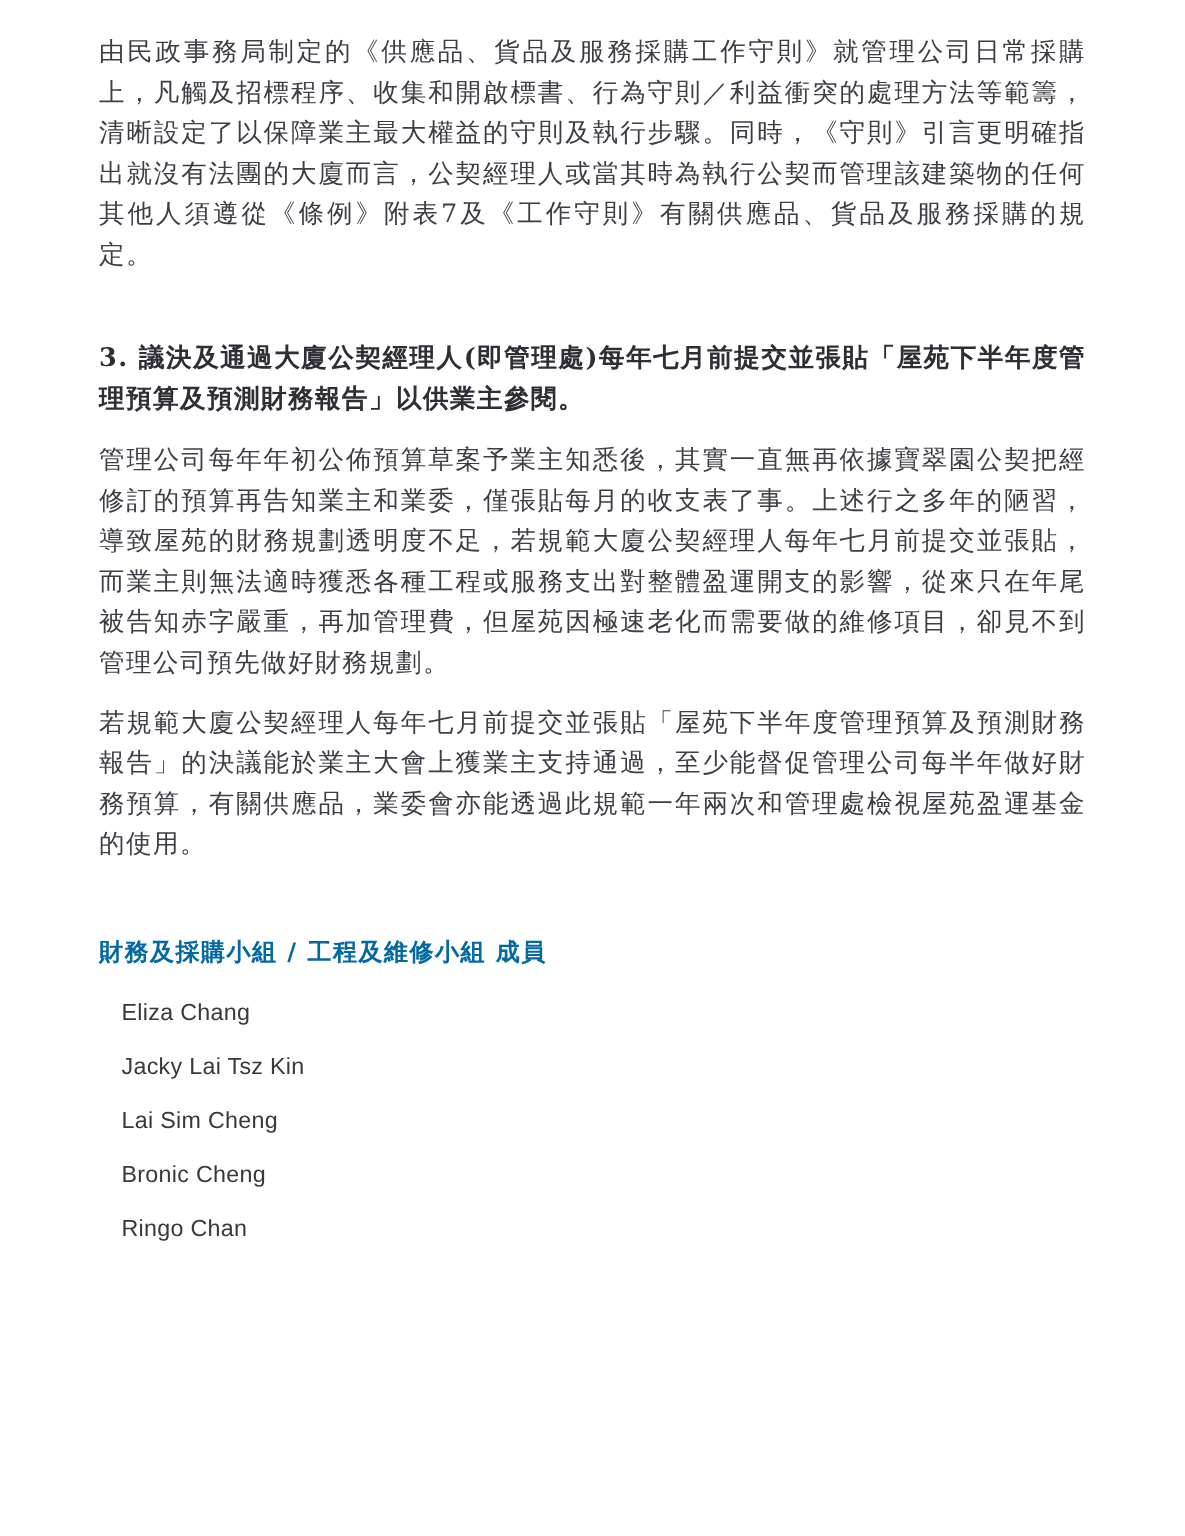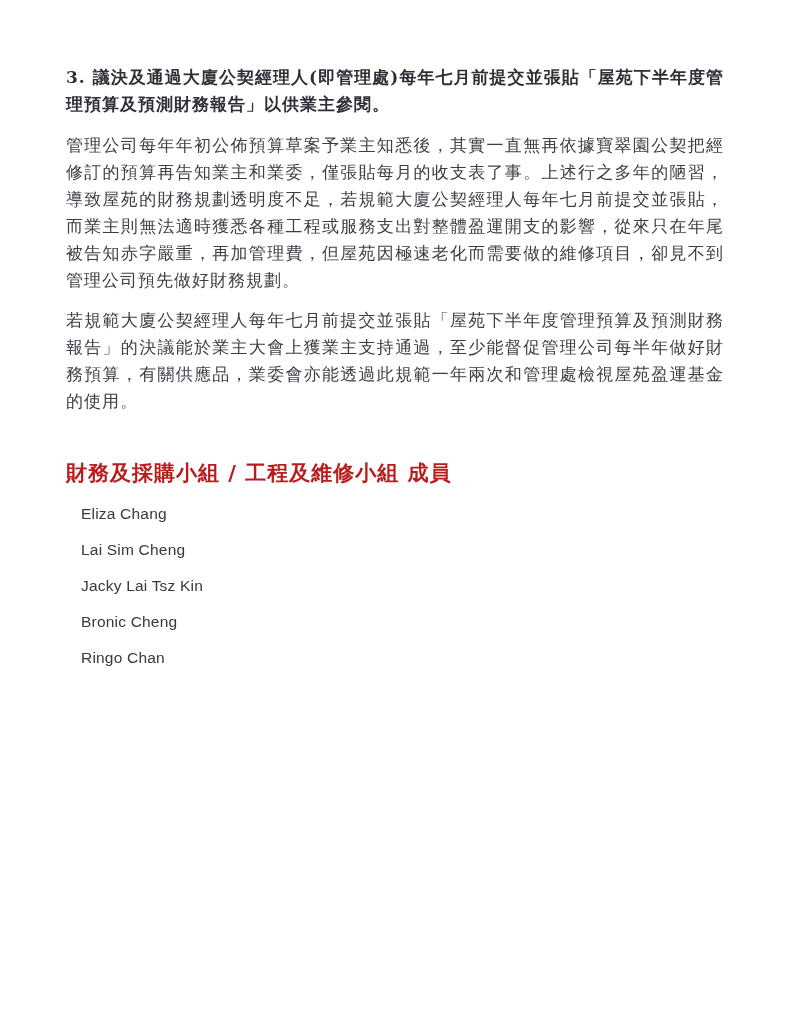--- a/index.html
+++ b/index.html
@@ -31,25 +31,25 @@
     margin: 42px 0 14px 0;
     font-size: 17px;
     line-height: 27px;
     letter-spacing: 1px;
     font-weight: 700;
     text-align: justify;
     color: #2e2e36;
   }
   .sig-heading {
     margin: 46px 0 18px 0;
-    font-size: 21px;
+    font-size: 16px;
     line-height: 24px;
     letter-spacing: 1px;
     font-weight: 700;
-    color: #b91c1c;
+    color: #0369a1;
   }
   .members {
     list-style: none;
     margin: 0;
     padding: 0;
     font-family: "Liberation Sans", "DejaVu Sans", sans-serif;
     font-size: 15.5px;
     line-height: 21px;
     letter-spacing: 0.2px;
     color: #38383d;
@@ -57,32 +57,33 @@
   .members li {
     margin: 15px;
     padding: 0;
   }
 </style>
 </head>
 <body>
 
 <div class="page">
 
+  <p class="para">由民政事務局制定的《供應品、貨品及服務採購工作守則》就管理公司日常採購上，凡觸及招標程序、收集和開啟標書、行為守則／利益衝突的處理方法等範籌，清晰設定了以保障業主最大權益的守則及執行步驟。同時，《守則》引言更明確指出就沒有法團的大廈而言，公契經理人或當其時為執行公契而管理該建築物的任何其他人須遵從《條例》附表7及《工作守則》有關供應品、貨品及服務採購的規定。</p>
 
 
   <h3 class="item-heading">3. 議決及通過大廈公契經理人(即管理處)每年七月前提交並張貼「屋苑下半年度管理預算及預測財務報告」以供業主參閱。</h3>
 
   <p class="para">管理公司每年年初公佈預算草案予業主知悉後，其實一直無再依據寶翠園公契把經修訂的預算再告知業主和業委，僅張貼每月的收支表了事。上述行之多年的陋習，導致屋苑的財務規劃透明度不足，若規範大廈公契經理人每年七月前提交並張貼，而業主則無法適時獲悉各種工程或服務支出對整體盈運開支的影響，從來只在年尾被告知赤字嚴重，再加管理費，但屋苑因極速老化而需要做的維修項目，卻見不到管理公司預先做好財務規劃。</p>
 
   <p class="para">若規範大廈公契經理人每年七月前提交並張貼「屋苑下半年度管理預算及預測財務報告」的決議能於業主大會上獲業主支持通過，至少能督促管理公司每半年做好財務預算，有關供應品，業委會亦能透過此規範一年兩次和管理處檢視屋苑盈運基金的使用。</p>
 
 
   <div class="sig-heading">財務及採購小組 / 工程及維修小組 成員</div>
 
   <ul class="members">
     <li>Eliza Chang</li>
+    <li>Jacky Lai Tsz Kin</li>
     <li>Lai Sim Cheng</li>
-    <li>Jacky Lai Tsz Kin</li>
     <li>Bronic Cheng</li>
     <li>Ringo Chan</li>
   </ul>
 
 </div>
 
 </body></html>

